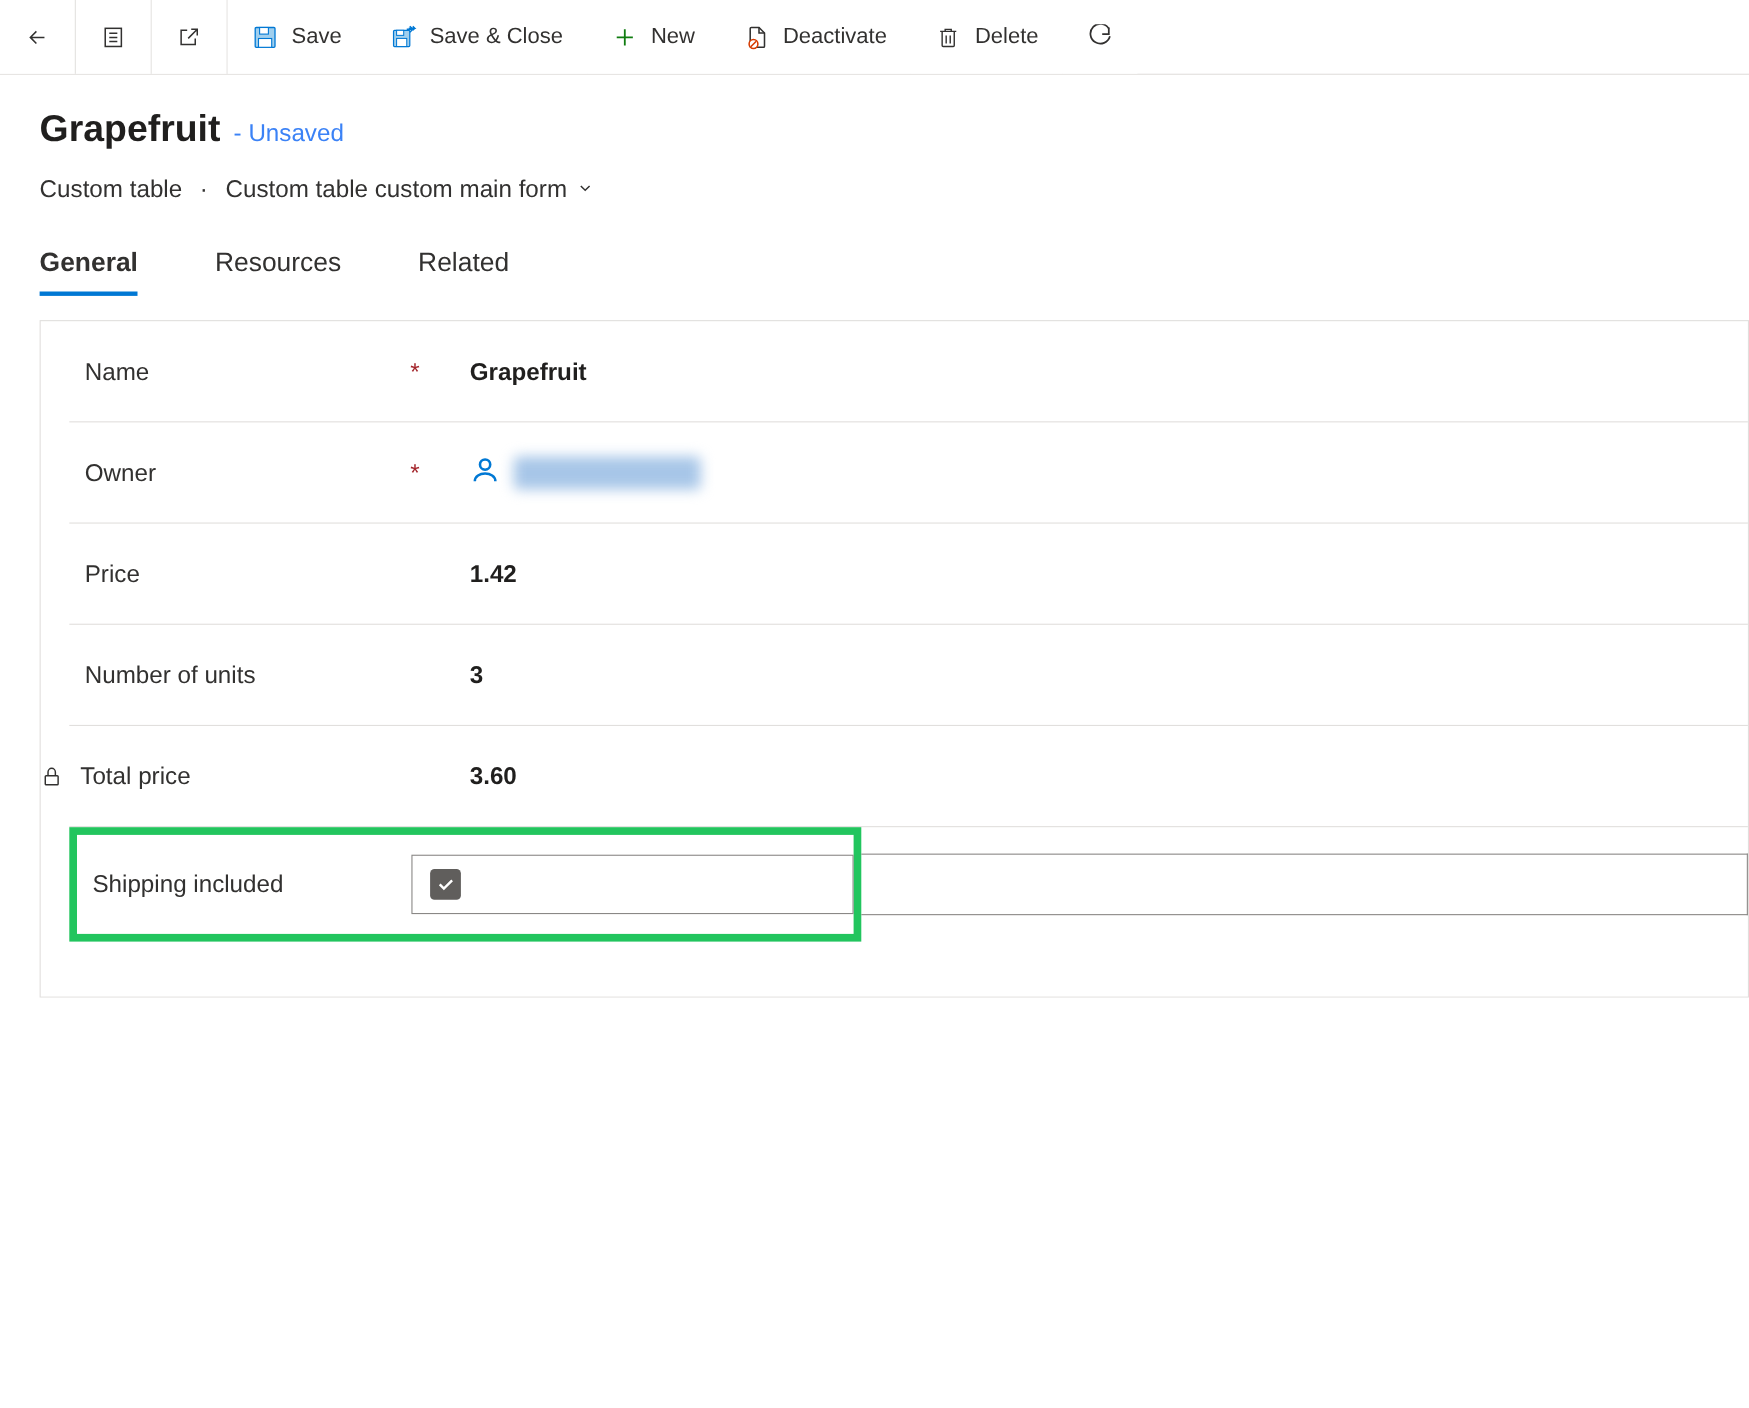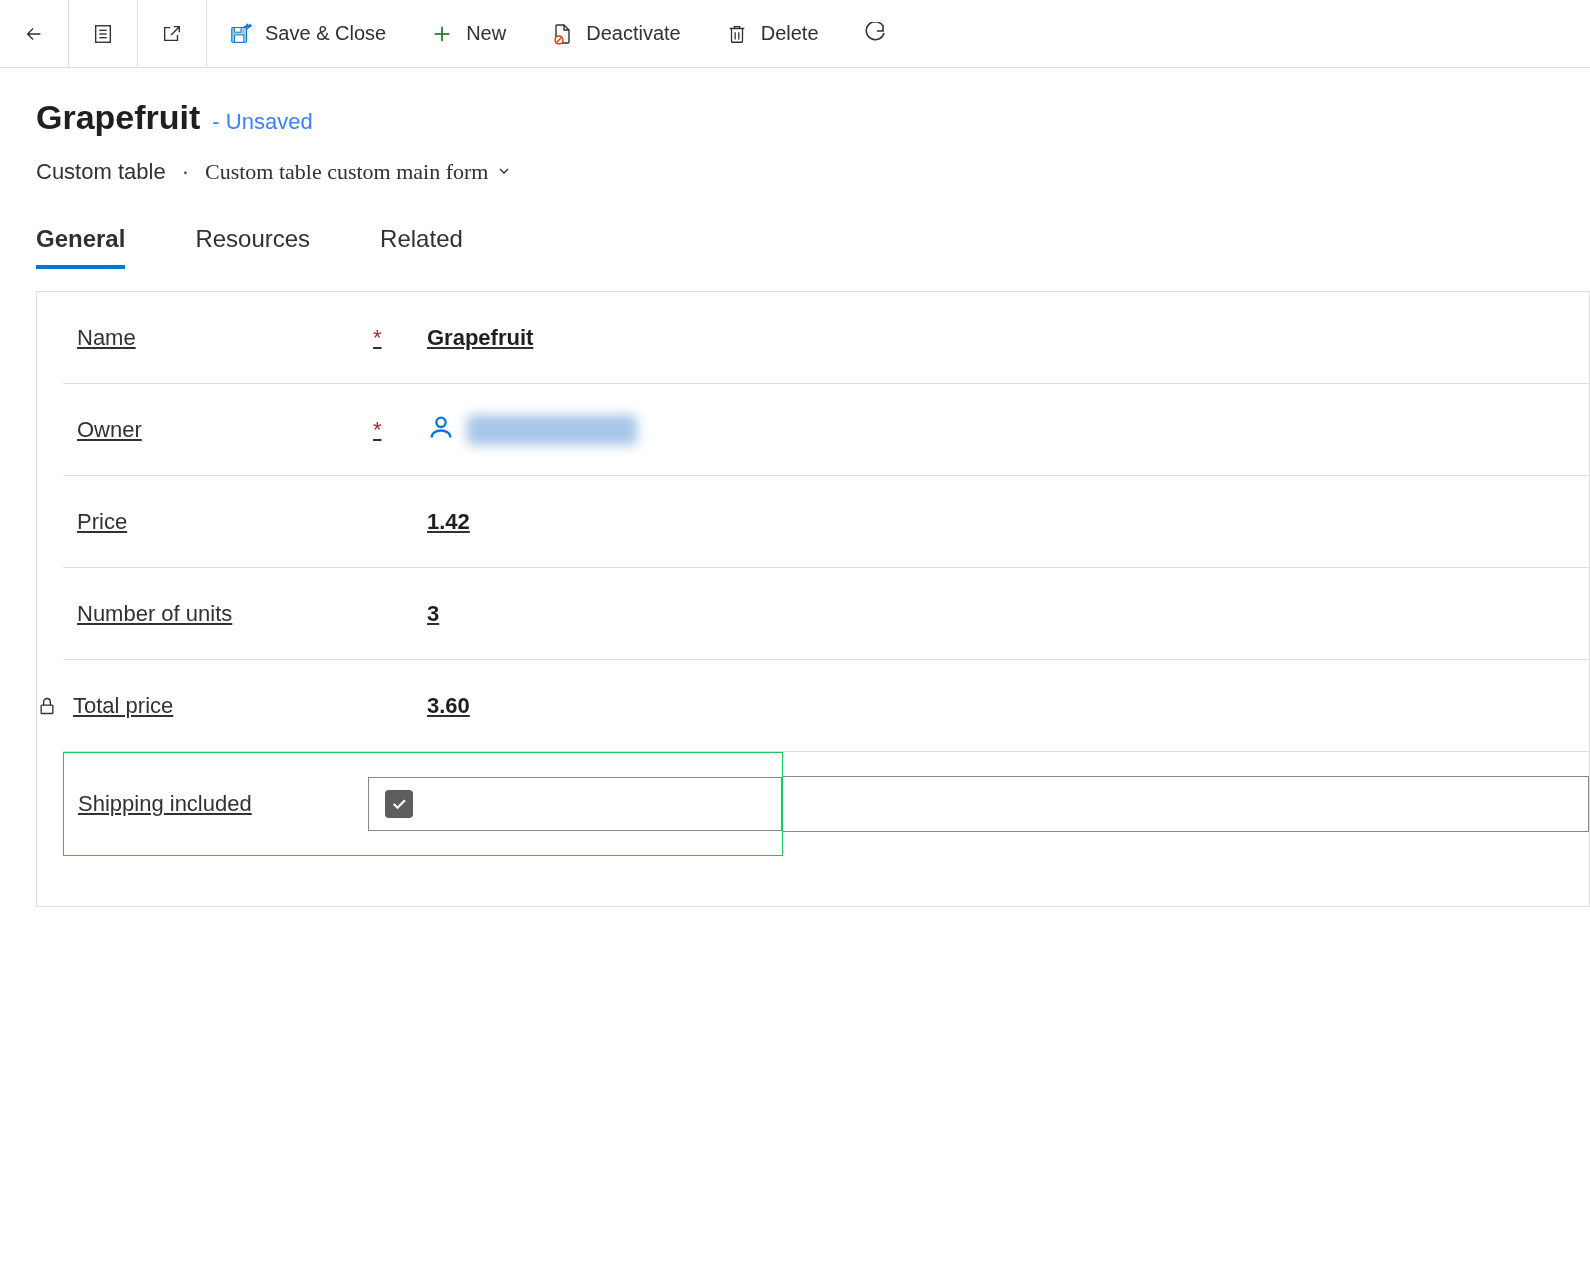--- a/index.html
+++ b/index.html
@@ -71,21 +71,20 @@
       color: #323130;
     }
     .dot {
       color: #323130;
     }
     .form-selector {
       display: flex;
       align-items: center;
       gap: 8px;
       cursor: pointer;
-      font-family: Liberation Serif, serif;
     }
     .tabs {
       display: flex;
       gap: 70px;
       padding: 40px 36px 0 36px;
     }
     .tab {
       font-size: 24px;
       color: #323130;
       cursor: pointer;
@@ -93,21 +92,20 @@
       border-bottom: 4px solid transparent;
     }
     .tab.active {
       font-weight: 600;
       border-bottom-color: #0078d4;
     }
     .form-container {
       margin: 22px 0 0 36px;
       border: 1px solid #e1dfdd;
       padding: 0 0 50px 0;
-      text-decoration: underline;
     }
     .form-row {
       display: flex;
       align-items: center;
       border-bottom: 1px solid #e1dfdd;
       min-height: 92px;
       padding: 0 0 0 0;
       margin-left: 26px;
     }
     .label-col {
@@ -143,21 +141,21 @@
       margin-right: 4px;
     }
     .owner-blur {
       width: 170px;
       height: 30px;
       background: #a7c6e8;
       filter: blur(6px);
       border-radius: 4px;
     }
     .highlight-row {
-      border: 1px solid #22c55e;
+      border: 7px solid #22c55e;
       display: flex;
       align-items: center;
       min-height: 104px;
       width: 720px;
       margin-left: 26px;
       padding-left: 14px;
     }
     .highlight-label {
       width: 290px;
       font-size: 22px;
@@ -220,20 +218,30 @@
   </button>
   <div class="toolbar-divider"></div>
   <button class="toolbar-btn">
     <span class="toolbar-icon-wrap">
       <svg width="22" height="22" viewBox="0 0 24 24" fill="none" stroke="#323130" stroke-width="1.5">
           <path d="M18 13v6H4V5h6M14 4h6v6M20 4l-9 9"></path>
         </svg>
     </span>
   </button>
   <div class="toolbar-divider"></div>
+  <button class="toolbar-btn">
+    <span class="toolbar-icon-wrap">
+      <svg width="24" height="24" viewBox="0 0 24 24" fill="none">
+          <rect x="3" y="3" width="18" height="18" rx="1" fill="#a0cfee" stroke="#0078d4" stroke-width="1.2"></rect>
+          <rect x="7" y="3" width="8" height="6" fill="#fff" stroke="#0078d4" stroke-width="1"></rect>
+          <rect x="6" y="13" width="12" height="8" fill="#fff" stroke="#0078d4" stroke-width="1"></rect>
+        </svg>
+    </span>
+    <span>Save</span>
+  </button>
   <button class="toolbar-btn">
     <span class="toolbar-icon-wrap">
       <svg width="26" height="26" viewBox="0 0 26 26" fill="none">
           <rect x="3" y="6" width="16" height="16" rx="1" fill="#a0cfee" stroke="#0078d4" stroke-width="1.2"></rect>
           <rect x="6" y="6" width="7" height="5" fill="#fff" stroke="#0078d4" stroke-width="1"></rect>
           <rect x="6" y="14" width="10" height="8" fill="#fff" stroke="#0078d4" stroke-width="1"></rect>
           <path d="M16 3h6M22 3l-3 3M22 3l-3-3" stroke="#0078d4" stroke-width="1.5" transform="translate(0,2)"></path>
           <path d="M18 4l6 0 -2 -2 M24 4 l-2 2" stroke="#0078d4" stroke-width="1.3" fill="none"></path>
         </svg>
     </span>

